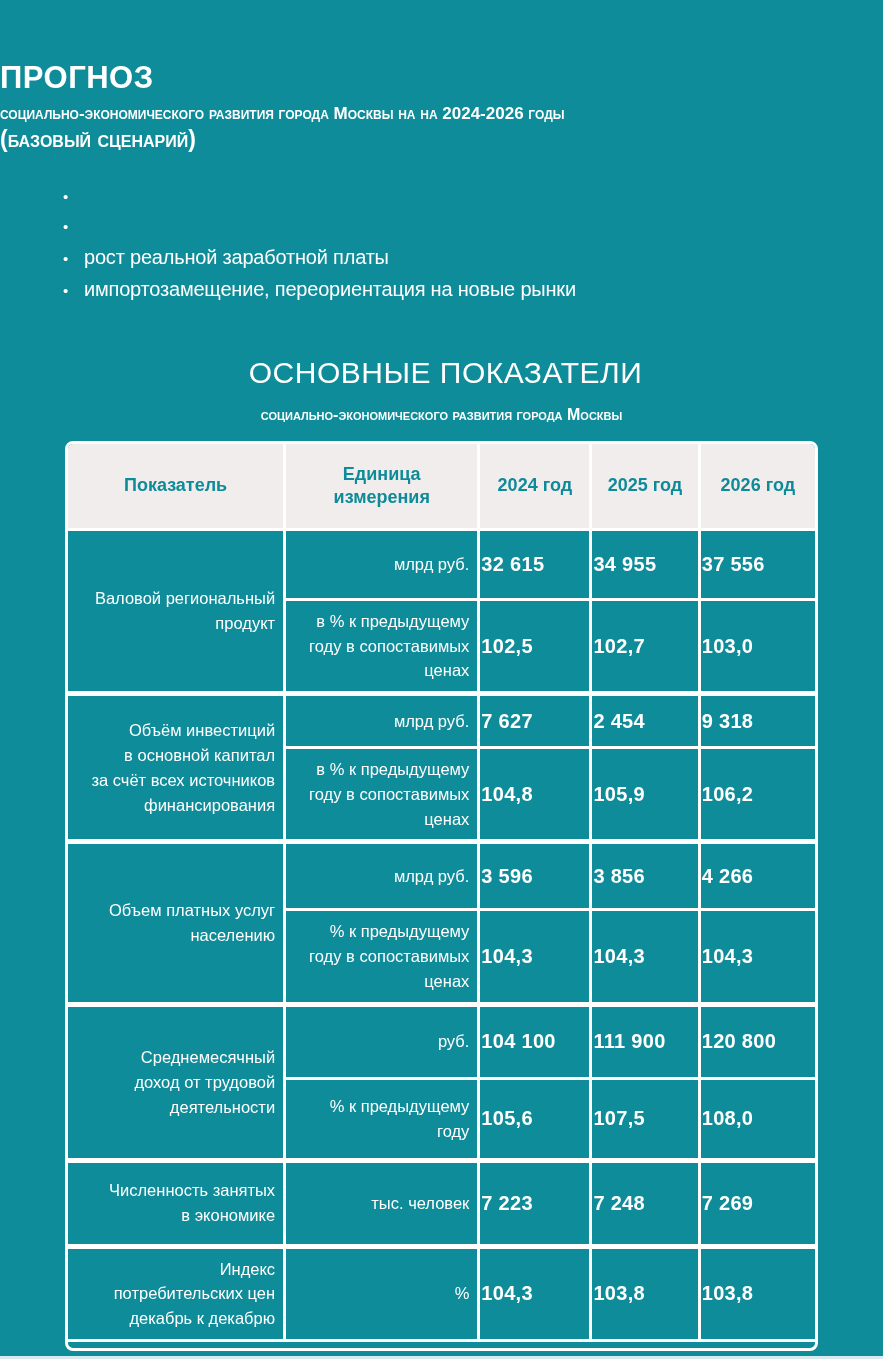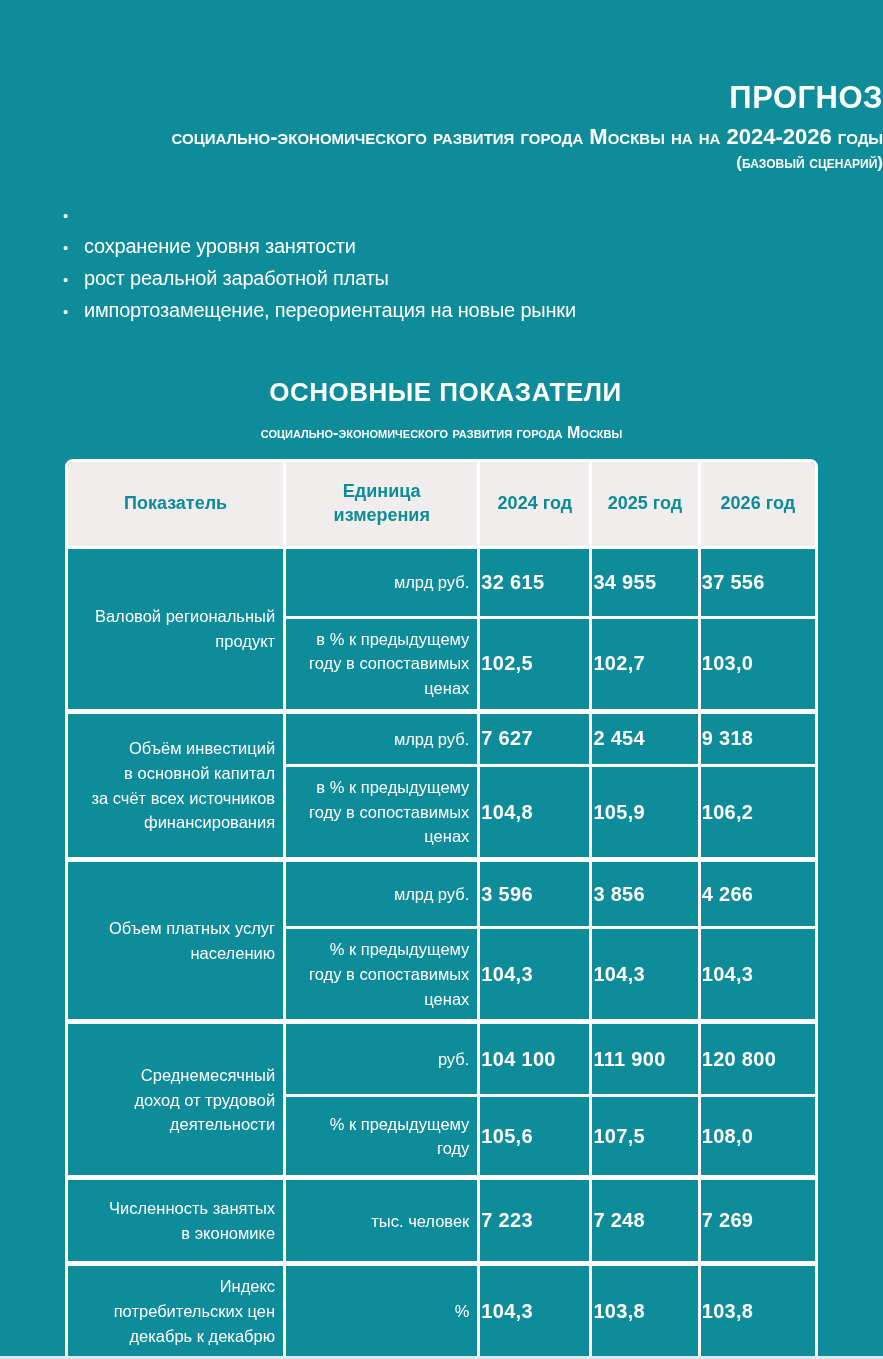--- a/index.html
+++ b/index.html
@@ -4,31 +4,31 @@
 <style>
   html,body{margin:0;padding:0;}
   body{
     width:883px;height:1359px;
     background:#0E8C99;
     font-family:"Liberation Sans",sans-serif;
     color:#fff;
     position:relative;
     overflow:hidden;
   }
-  .title-block{ text-align:right; padding-top:80px; }
+  .title-block{ text-align:left; padding-top:60px; }
   .title{ font-size:31px; font-weight:bold; letter-spacing:.5px; }
-  .subtitle{ font-variant:small-caps; font-weight:bold; font-size:22px; line-height:1.3; margin-top:7px; }
-  .subtitle2{ font-variant:small-caps; font-weight:bold; font-size:17px; line-height:1.3; }
+  .subtitle{ font-variant:small-caps; font-weight:bold; font-size:17px; line-height:1.3; margin-top:7px; }
+  .subtitle2{ font-variant:small-caps; font-weight:bold; font-size:23px; line-height:1.3; }
 
   .bullets{ margin:27px 0 0 63px; }
   .bullet-item{ display:flex; align-items:baseline; font-size:20px; line-height:30px; letter-spacing:-.2px; }
   .bullet-dot{ width:21px; font-size:15px; flex:0 0 21px; }
 
   .section-block{ text-align:center; margin-top:50px; }
-  .section-title{ font-size:26px; font-weight:bold; letter-spacing:.5px;margin-left:8px; }
+  .section-title{ font-size:30px; font-weight:normal; letter-spacing:.5px;margin-left:8px; }
   .section-subtitle{ font-variant:small-caps; font-weight:bold; font-size:16px; margin-top:16px; }
 
   .table-frame{
     width:753px; margin:17px auto 0;
     border:3px solid #fff; border-radius:8px;
     overflow:hidden; padding-bottom:6px;
     box-sizing:border-box;
   }
   table{ width:100%; border-collapse:collapse; table-layout:fixed; }
   col.c1{width:29%} col.c2{width:26%} col.c3{width:15%} col.c4{width:14.5%} col.c5{width:15.5%}
@@ -54,21 +54,20 @@
   <div class="subtitle">социально-экономического развития города Москвы на на 2024-2026 годы</div>
   <div class="subtitle2">(базовый сценарий)</div>
 </div>
 
 <div class="bullets">
   <div class="bullet-item">
     <span class="bullet-dot">•</span>
   </div>
   <div class="bullet-item">
     <span class="bullet-dot">•</span>
-    <span>сохранение уровня занятости</span>
   </div>
   <div class="bullet-item">
     <span class="bullet-dot">•</span>
     <span>рост реальной заработной платы</span>
   </div>
   <div class="bullet-item">
     <span class="bullet-dot">•</span>
     <span>импортозамещение, переориентация на новые рынки</span>
   </div>
 </div>

